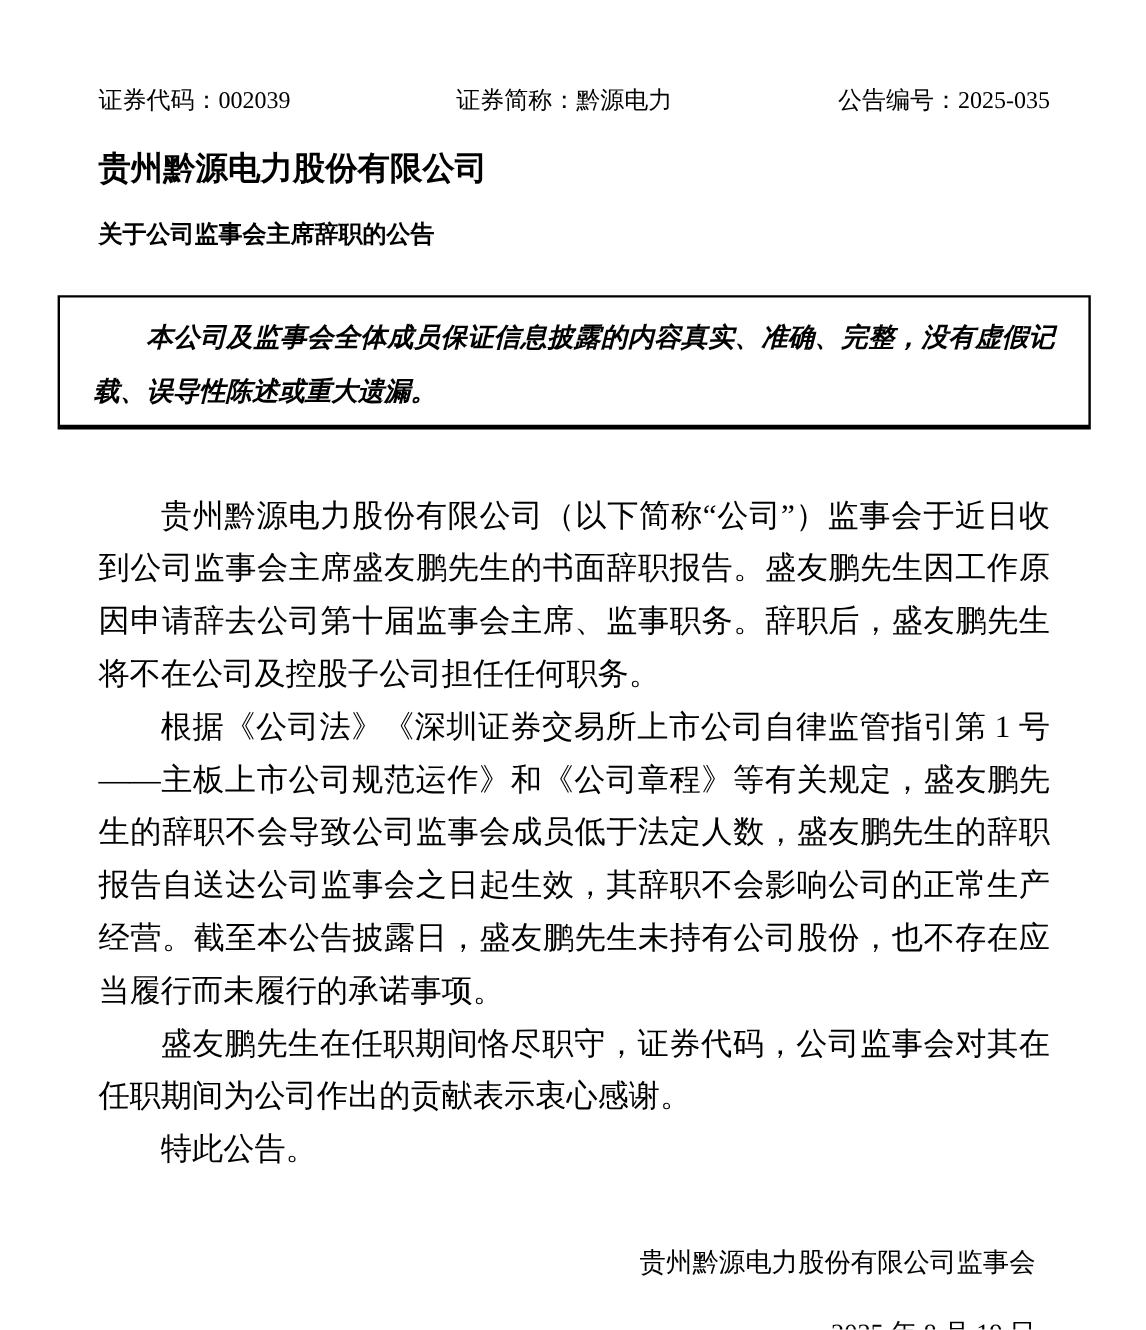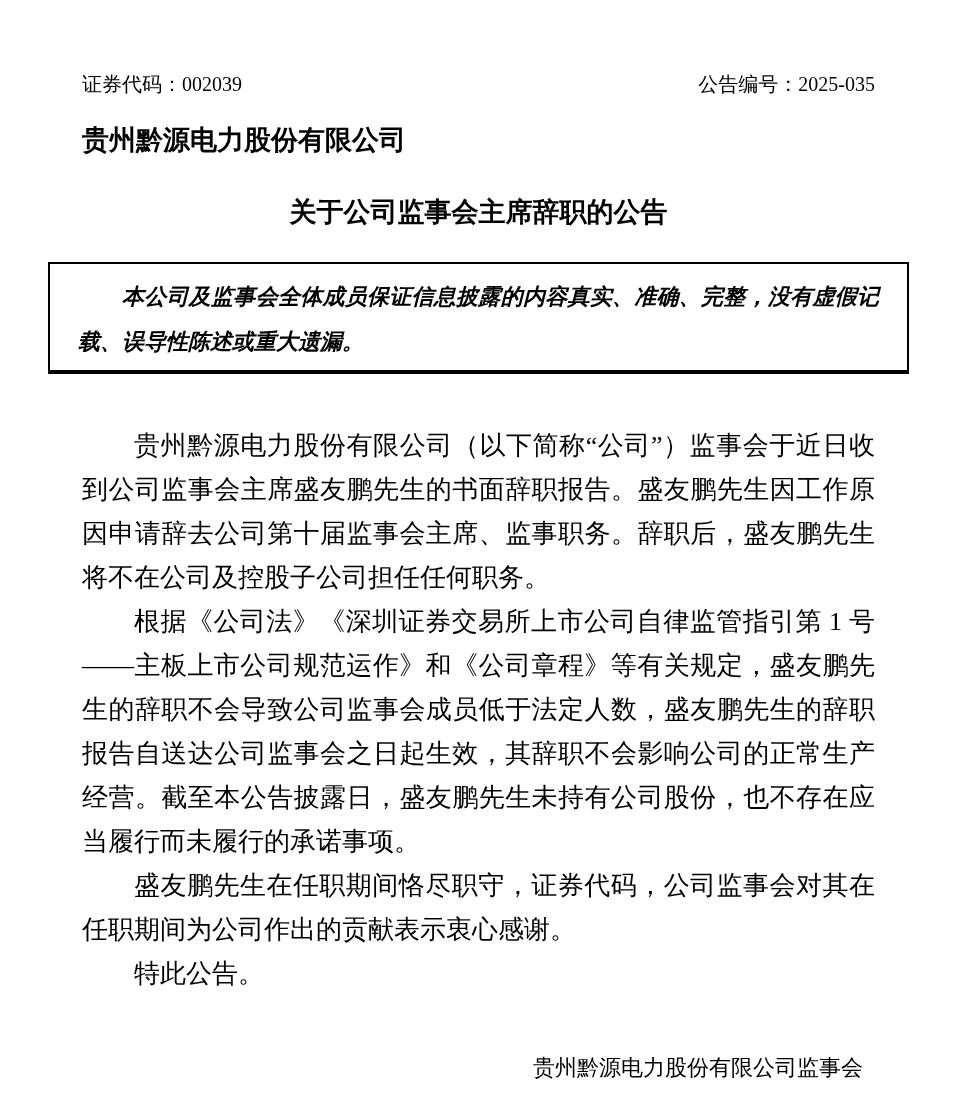--- a/index.html
+++ b/index.html
@@ -29,23 +29,22 @@
     line-height: 24px;
     white-space: nowrap;
   }
   .title {
     margin: 26px 0 0 0;
     font-size: 27px;
     line-height: 36px;
     font-weight: bold;
   }
   .subtitle {
-    margin: 36px 0 0 0;
-    text-align: center;
-    font-size: 27px;
+    margin: 20px 0 0 0;
+    font-size: 20px;
     line-height: 36px;
     font-weight: bold;
   }
   .statement-box {
     margin: 32px -34px 0 -34px;
     border: 2px solid #000000;
     border-bottom-width: 4px;
     padding: 10px 28px 6px 28px;
   }
   .statement-box p {
@@ -79,20 +78,21 @@
   .sig-company { margin-right: -6px; }
   .sig-date { margin-right: 52px; }
 </style>
 </head>
 <body>
 
 <div class="page">
 
   <div class="doc-header">
     <span>证券代码：002039</span>
+    <span>证券简称：黔源电力</span>
     <span>公告编号：2025-035</span>
   </div>
 
   <h1 class="title">贵州黔源电力股份有限公司</h1>
 
   <h2 class="subtitle">关于公司监事会主席辞职的公告</h2>
 
   <div class="statement-box">
     <p>本公司及监事会全体成员保证信息披露的内容真实、准确、完整，没有虚假记载、误导性陈述或重大遗漏。</p>
   </div>

